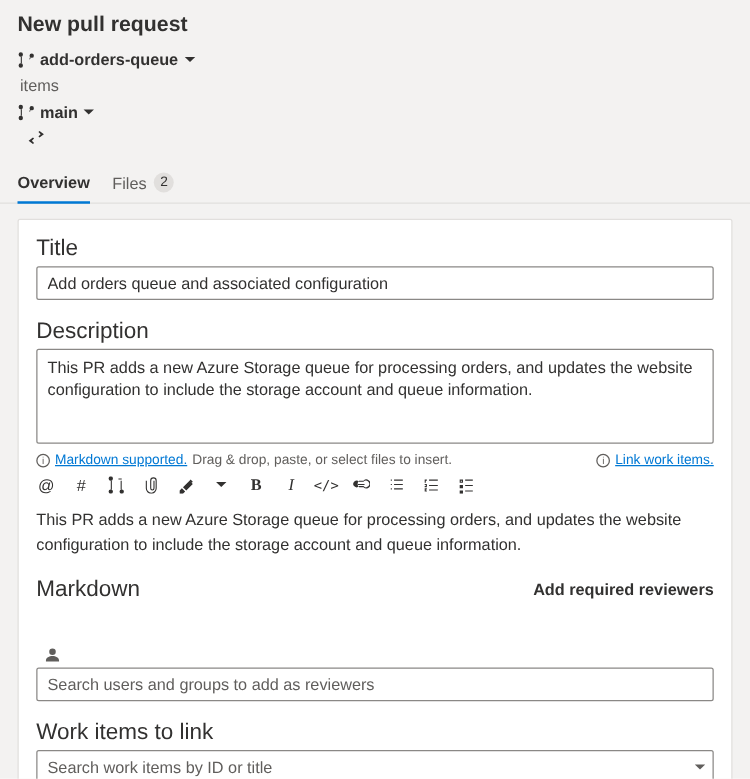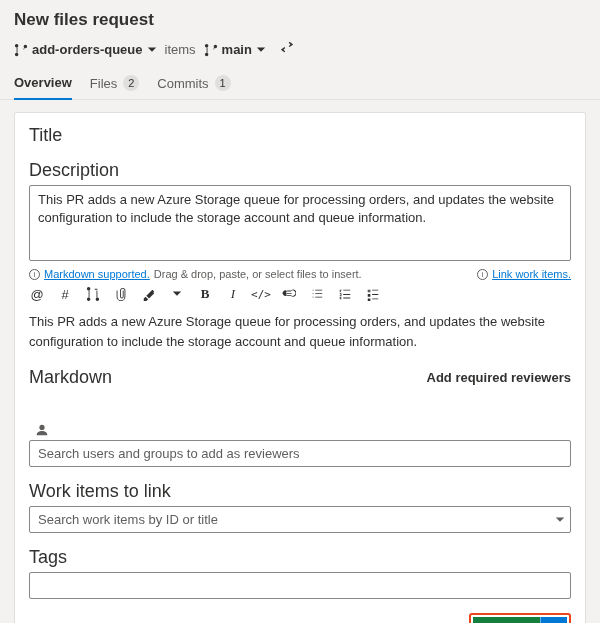--- a/index.html
+++ b/index.html
@@ -15,24 +15,25 @@
 .page-header {
   padding: 10px 14px 0 14px;
 }
 .page-title {
   font-size: 17px;
   font-weight: 600;
   margin-bottom: 10px;
 }
 .branch-row {
   display: flex;
-  align-items: flex-end;
+  align-items: flex-start;
   gap: 6px;
   margin-bottom: 12px;
   font-size: 13px;
+  flex-direction: column;
 }
 .branch-sel {
   display: flex;
   align-items: center;
   gap: 4px;
   cursor: pointer;
 }
 .branch-name { font-weight: 600; }
 .into { color: #605e5c; margin: 0 2px; }
 svg.i { width: 14px; height: 14px; fill: currentColor; flex-shrink: 0; }
@@ -186,21 +187,21 @@
   padding: 6px 8px;
   cursor: pointer;
   display: flex; align-items: center;
 }
 .btn-drop svg { fill:#fff; width:10px; height:10px; }
 </style>
 </head>
 <body>
 
 <div class="page-header">
-  <div class="page-title">New files request</div>
+  <div class="page-title">New pull request</div>
 
   <div class="branch-row">
     <div class="branch-sel">
       <svg class="i" viewBox="0 0 16 16">
           <path d="M5 3a2 2 0 1 1-4 0 2 2 0 0 1 4 0zm0 10a2 2 0 1 1-4 0 2 2 0 0 1 4 0zm10-9a2 2 0 1 1-4 0 2 2 0 0 1 4 0zM3 5v6h1V5H3zm1 3h6c1 0 2-1 2-2V6h-1v1c0 .5-.5 1-1 1H4V8z"></path>
         </svg>
       <span class="branch-name">add-orders-queue</span>
       <svg class="i chev" viewBox="0 0 12 12">
           <path d="M1 3l5 5 5-5"></path>
         </svg>
@@ -224,29 +225,26 @@
 </div>
 
 <div class="tabs-row">
   <div class="tab active">
       <span>Overview</span>
     </div>
   <div class="tab">
     <span>Files</span>
     <span class="badge">2</span>
   </div>
-  <div class="tab">
-    <span>Commits</span>
-    <span class="badge">1</span>
-  </div>
 </div>
 
 <div class="card">
 
   <div class="field-label">Title</div>
+  <input type="text" value="Add orders queue and associated configuration" style="">
 
   <div class="section-sp"></div>
   <div class="field-label">Description</div>
   <textarea style="">This PR adds a new Azure Storage queue for processing orders, and updates the website configuration to include the storage account and queue information.</textarea>
 
   <div class="hint-row">
     <span class="hint-left">
       <span class="info-circ">i</span>
       <span class="hint-link">Markdown supported.</span>
       <span class="suffix"> Drag &amp; drop, paste, or select files to insert.</span>

